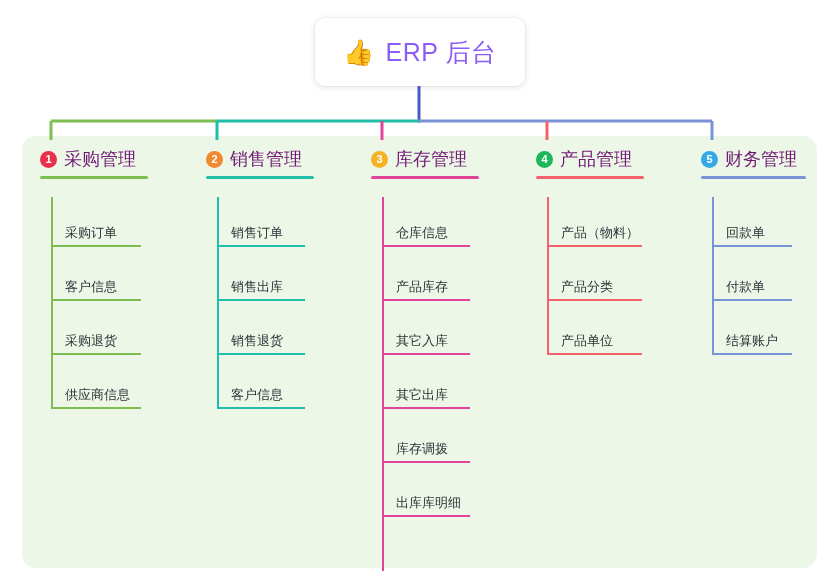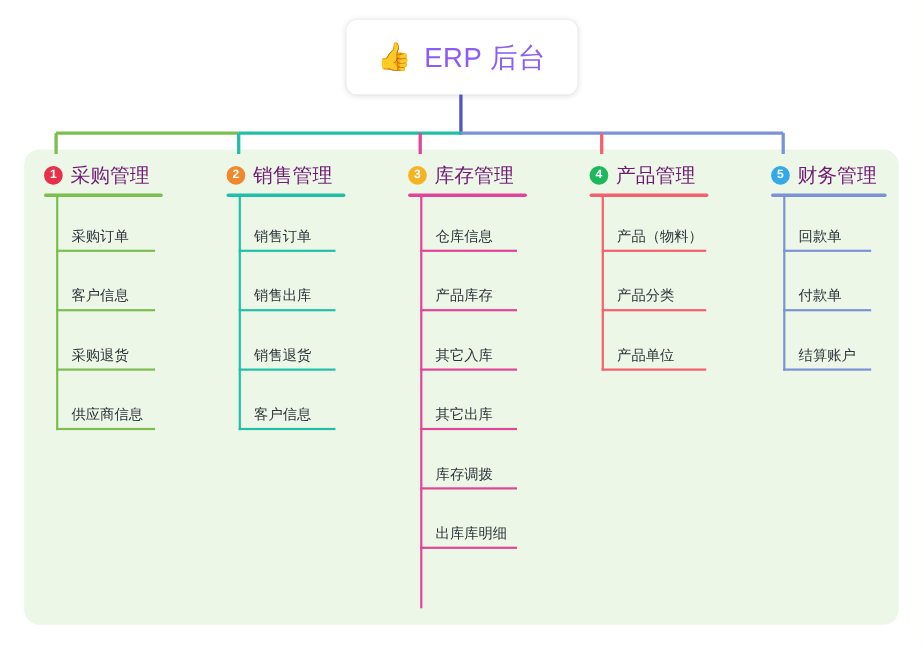--- a/index.html
+++ b/index.html
@@ -50,21 +50,21 @@
   }
   .badge{
     width:17px;height:17px;border-radius:50%;
     color:#ffffff;font-size:11px;line-height:17px;
     text-align:center;font-weight:bold;
     flex:0 0 auto;
   }
   .col-title{font-size:18px;color:#701a75;}
   .head-rule{height:3px;border-radius:2px;margin-top:4px;}
 
-  .leaves{position:relative;margin-top:0;}
+  .leaves{position:relative;margin-top:18px;}
   .spine{position:absolute;left:11px;top:0;width:2px;}
   .leaf{position:relative;height:54px;}
   .leaf-text{
     position:absolute;left:25px;bottom:9px;
     font-size:13px;color:#2e3238;white-space:nowrap;
   }
   .leaf-rule{
     position:absolute;left:11px;bottom:4px;height:2px;
   }
 </style>

